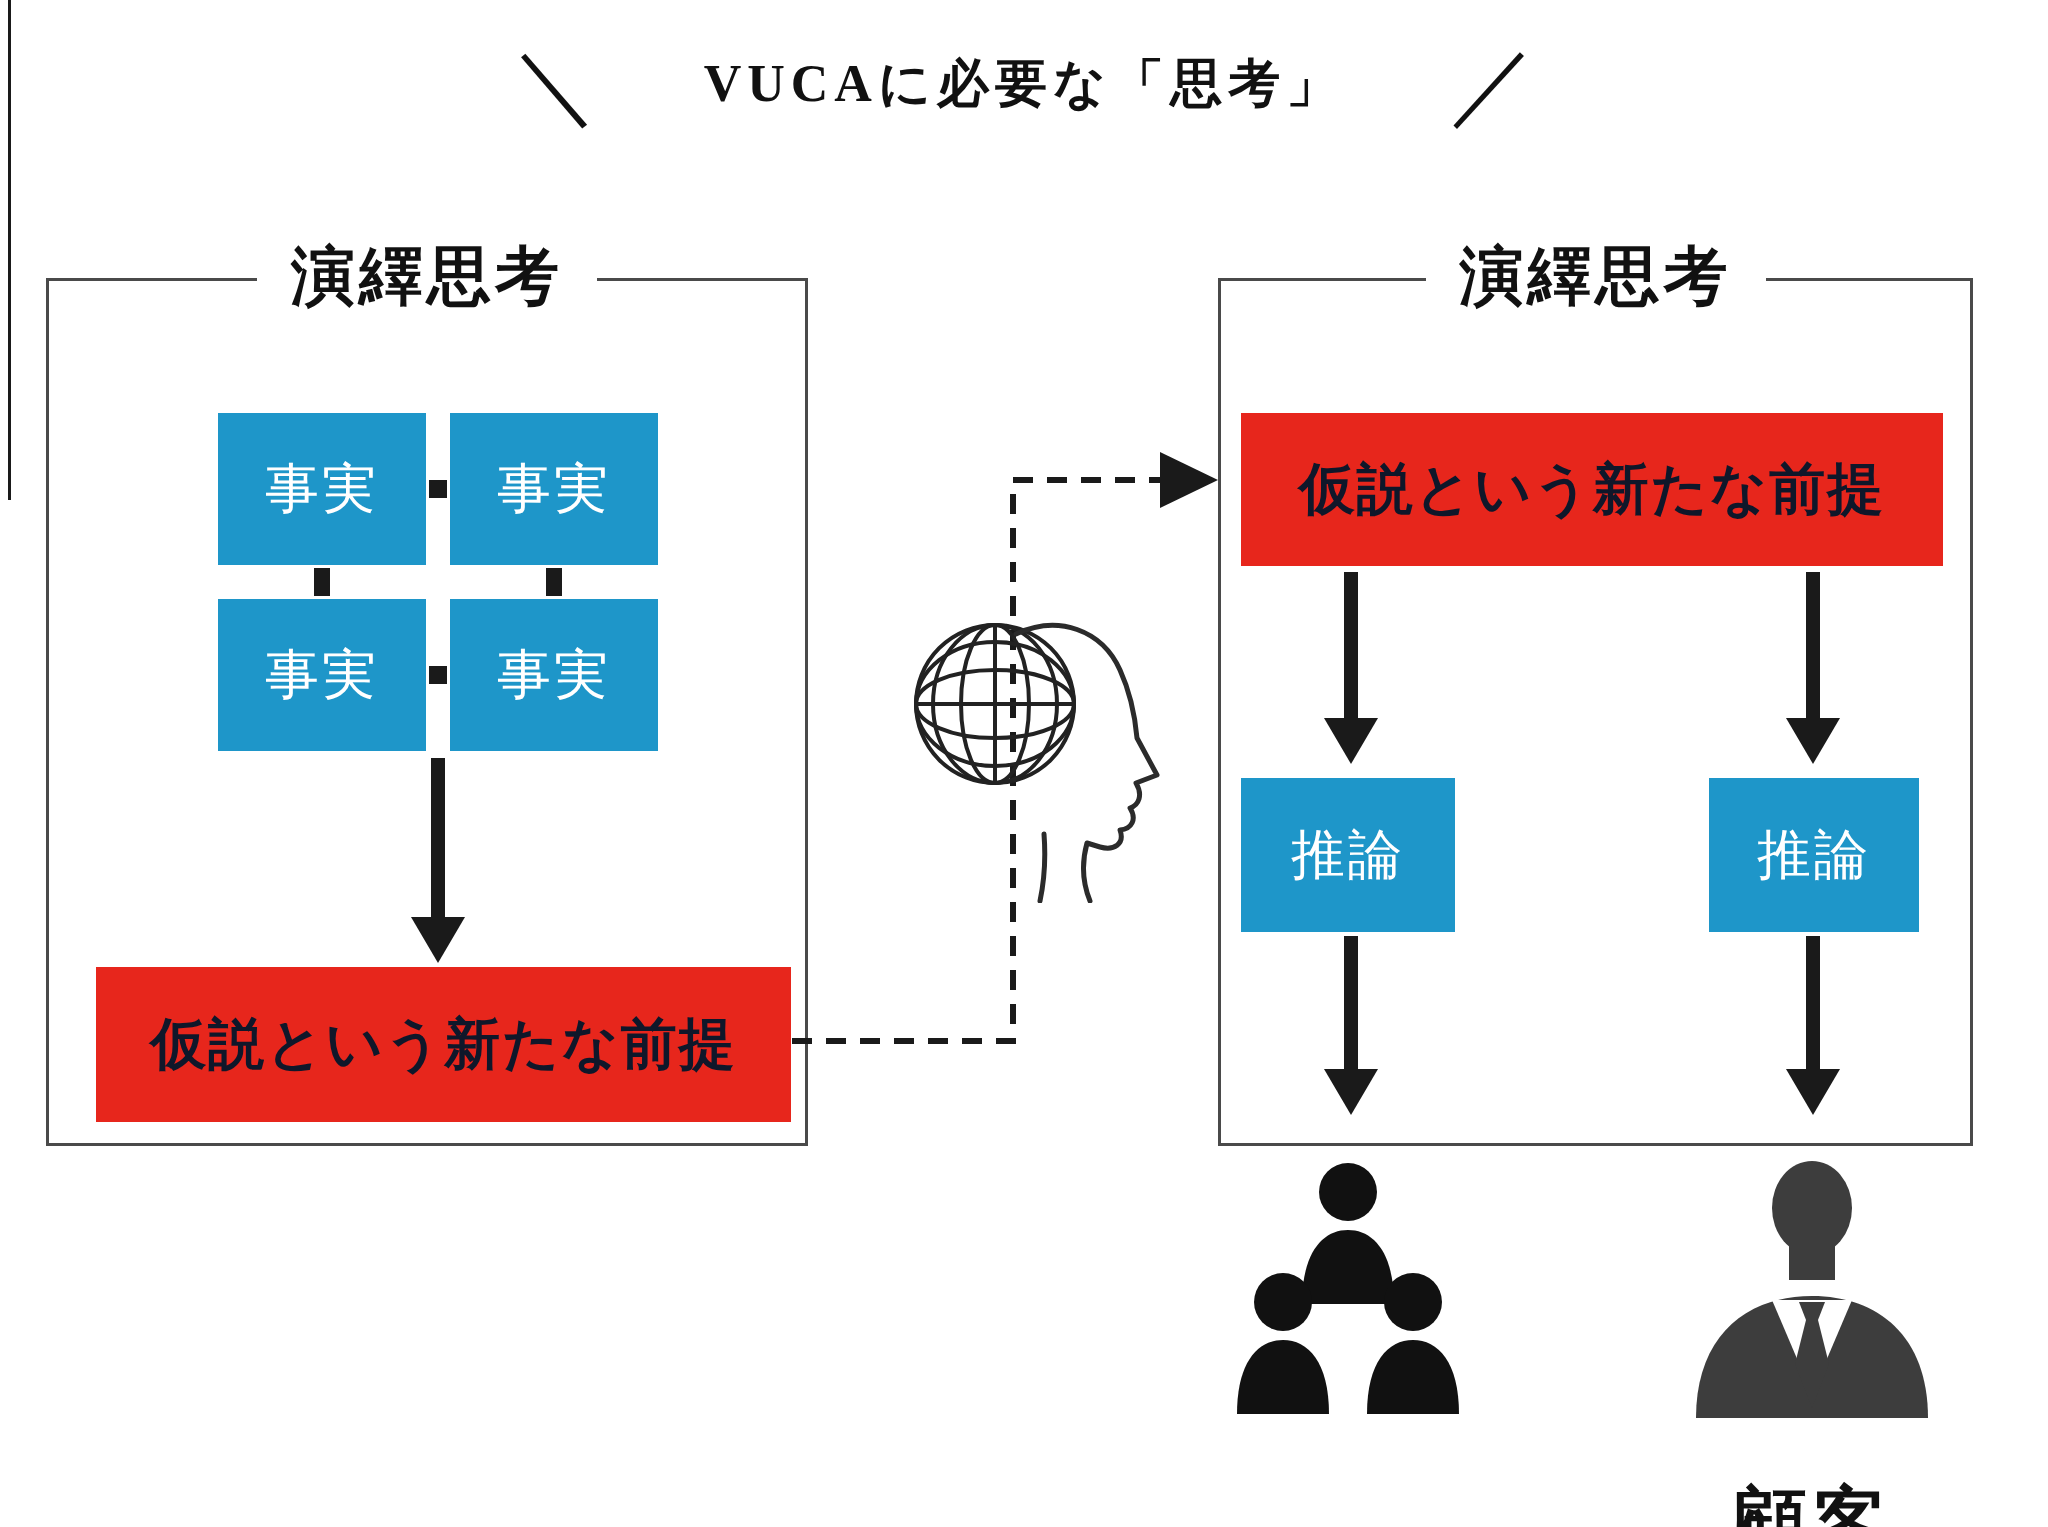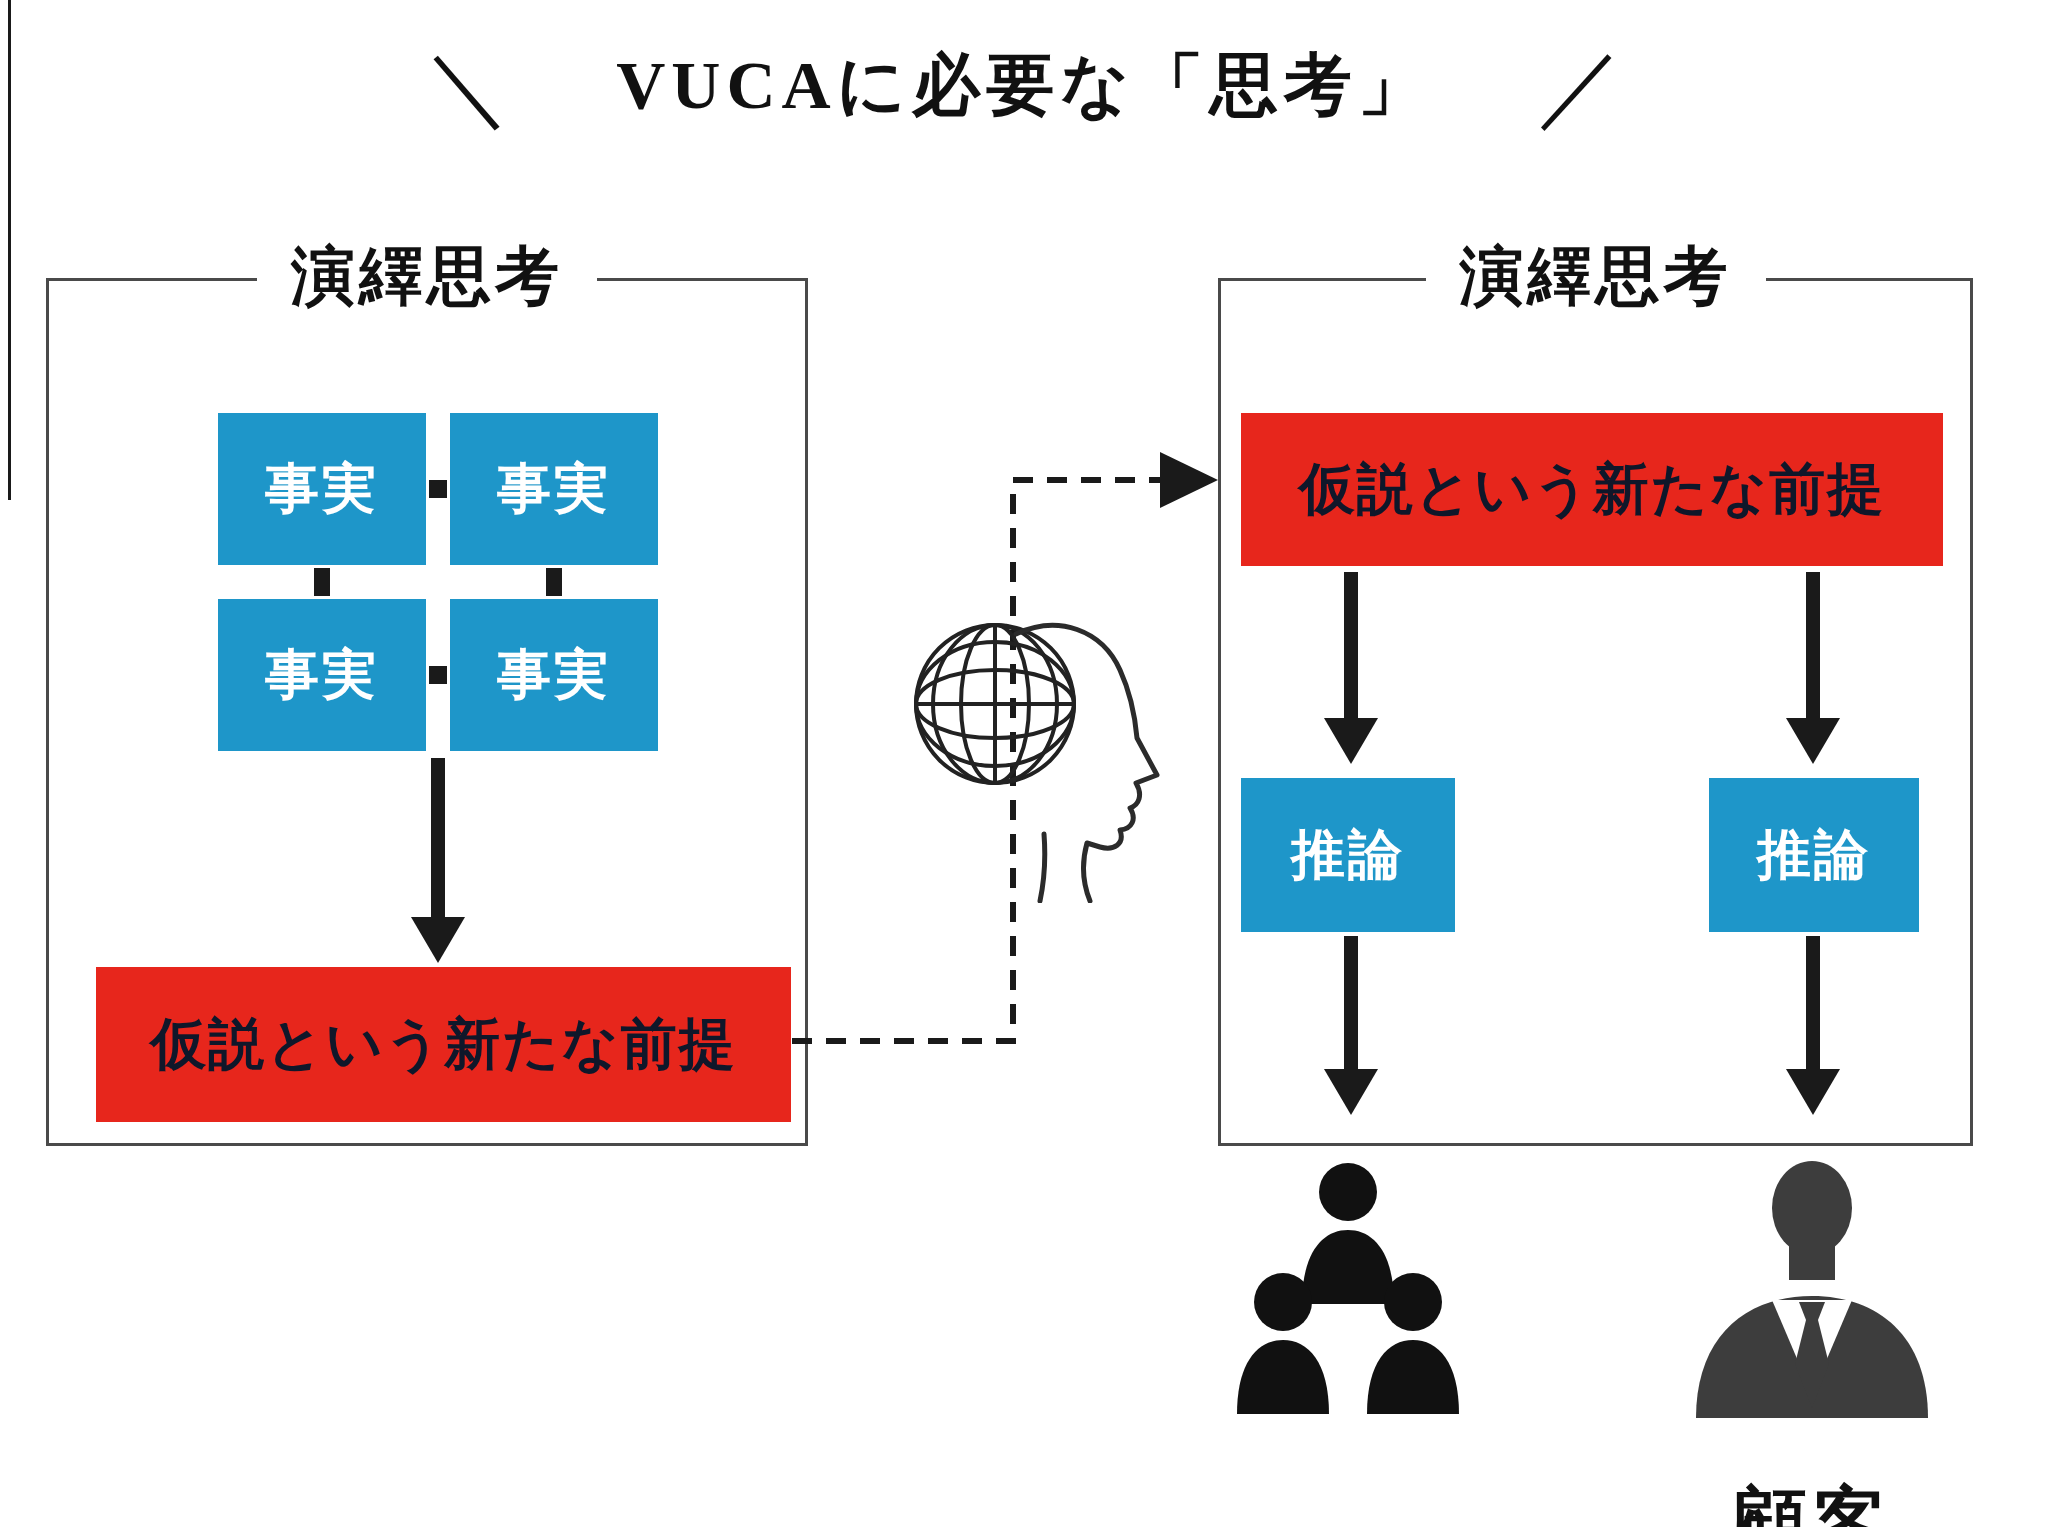--- a/index.html
+++ b/index.html
@@ -11,39 +11,39 @@
   }
   .edge-line{ position:absolute; left:8px; top:0; width:3px; height:500px; background:#1a1a1a; }
 
   
   .title-row{
     position:absolute; top:40px; left:0; width:100%;
     display:flex; justify-content:center; align-items:center; gap:105px;
   }
   .title{
     font-family:"Liberation Serif","DejaVu Serif",serif;
-    font-size:68px; font-weight:600; letter-spacing:6px; color:#111; white-space:nowrap;
+    font-size:52px; font-weight:600; letter-spacing:6px; color:#111; white-space:nowrap;
   }
   .slash{ font-size:88px; font-weight:400; color:#111; line-height:1; }
 
   
   .panel{ position:absolute; border:3px solid #4a4a4a; background:#ffffff; }
   .panel-heading{
     position:absolute; top:0; left:50%; transform:translate(-50%,-55%);
     background:#ffffff; padding:0 34px; white-space:nowrap;
     font-size:64px; font-weight:800; color:#111; letter-spacing:4px;
   }
   .left-panel{ left:46px; top:278px; width:762px; height:868px; }
   .right-panel{ left:1218px; top:278px; width:755px; height:868px; }
 
   
   .blue-box{
     position:absolute; background:var(--blue,#1e96c9); color:#fff;
     display:flex; align-items:center; justify-content:center;
-    font-weight:700; font-size:54px; letter-spacing:3px;
+    font-weight:400; font-size:54px; letter-spacing:3px;
   }
   
   .red-box{
     position:absolute; background:var(--red,#e7261c); color:#0f172a;
     display:flex; align-items:center; justify-content:center;
     font-weight:800; font-size:56px; letter-spacing:2px; white-space:nowrap;
   }
 
   
   .dot{ position:absolute; background:#1a1a1a; width:18px; height:18px; }

